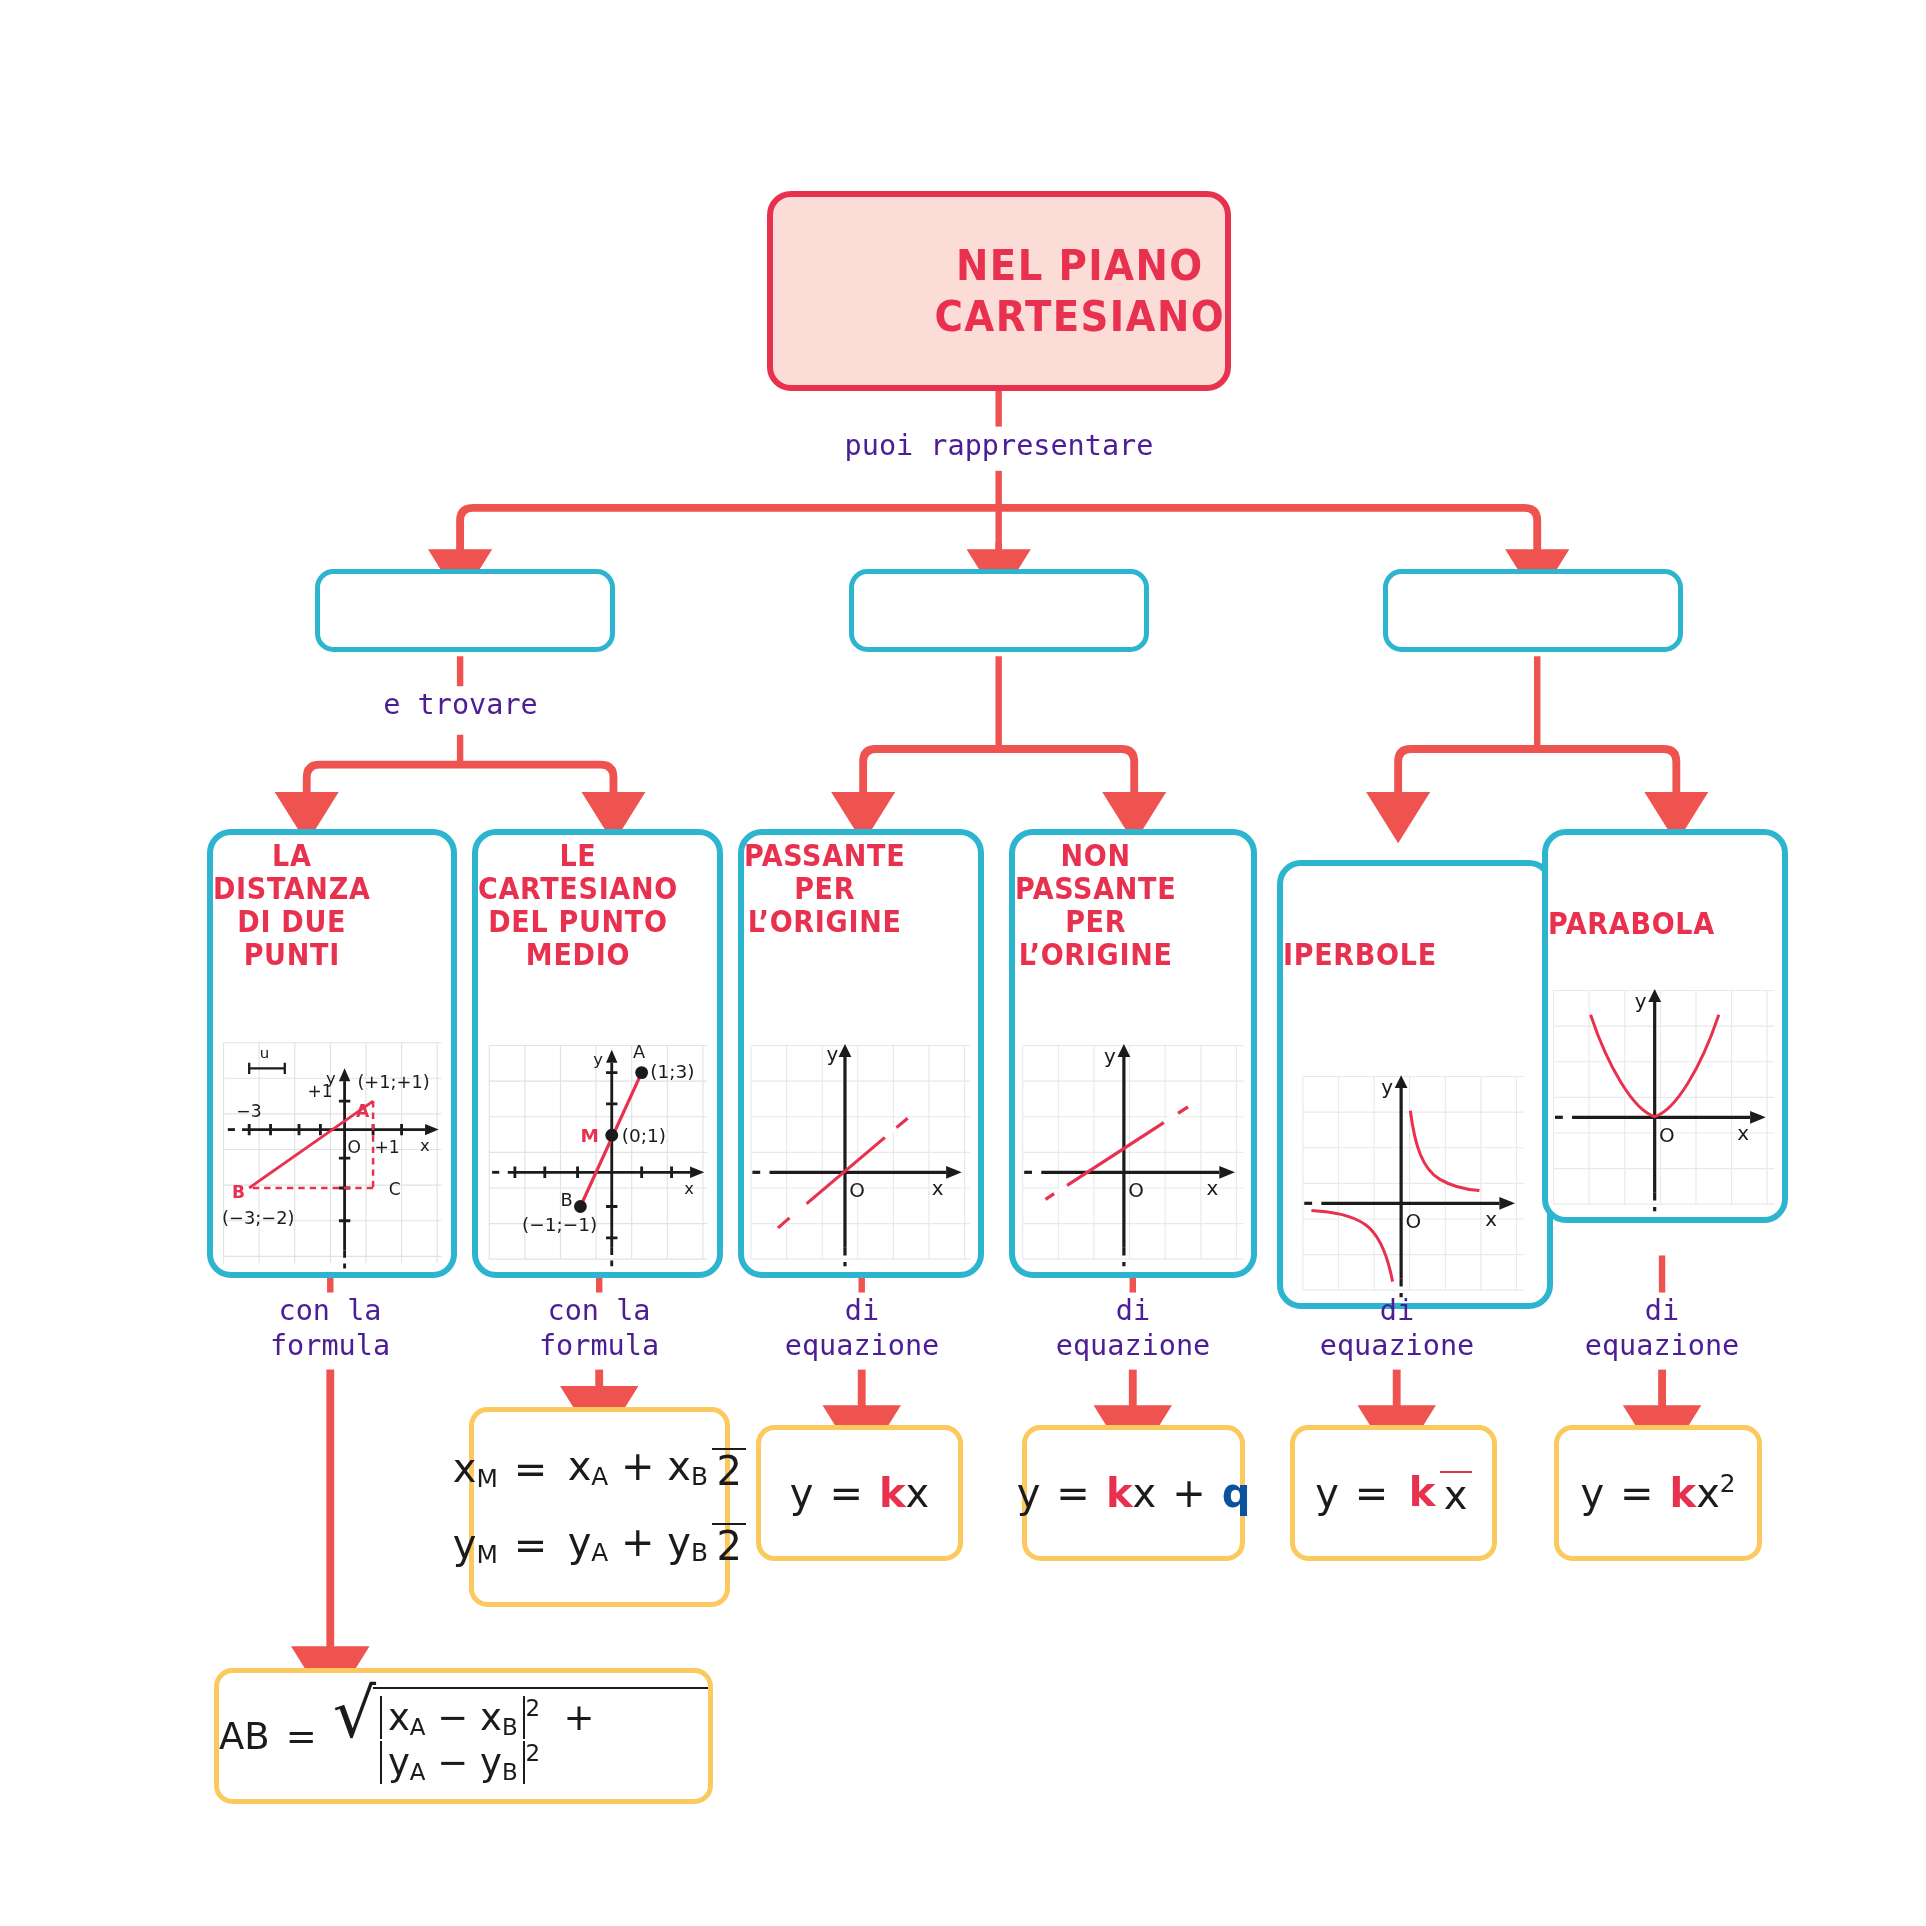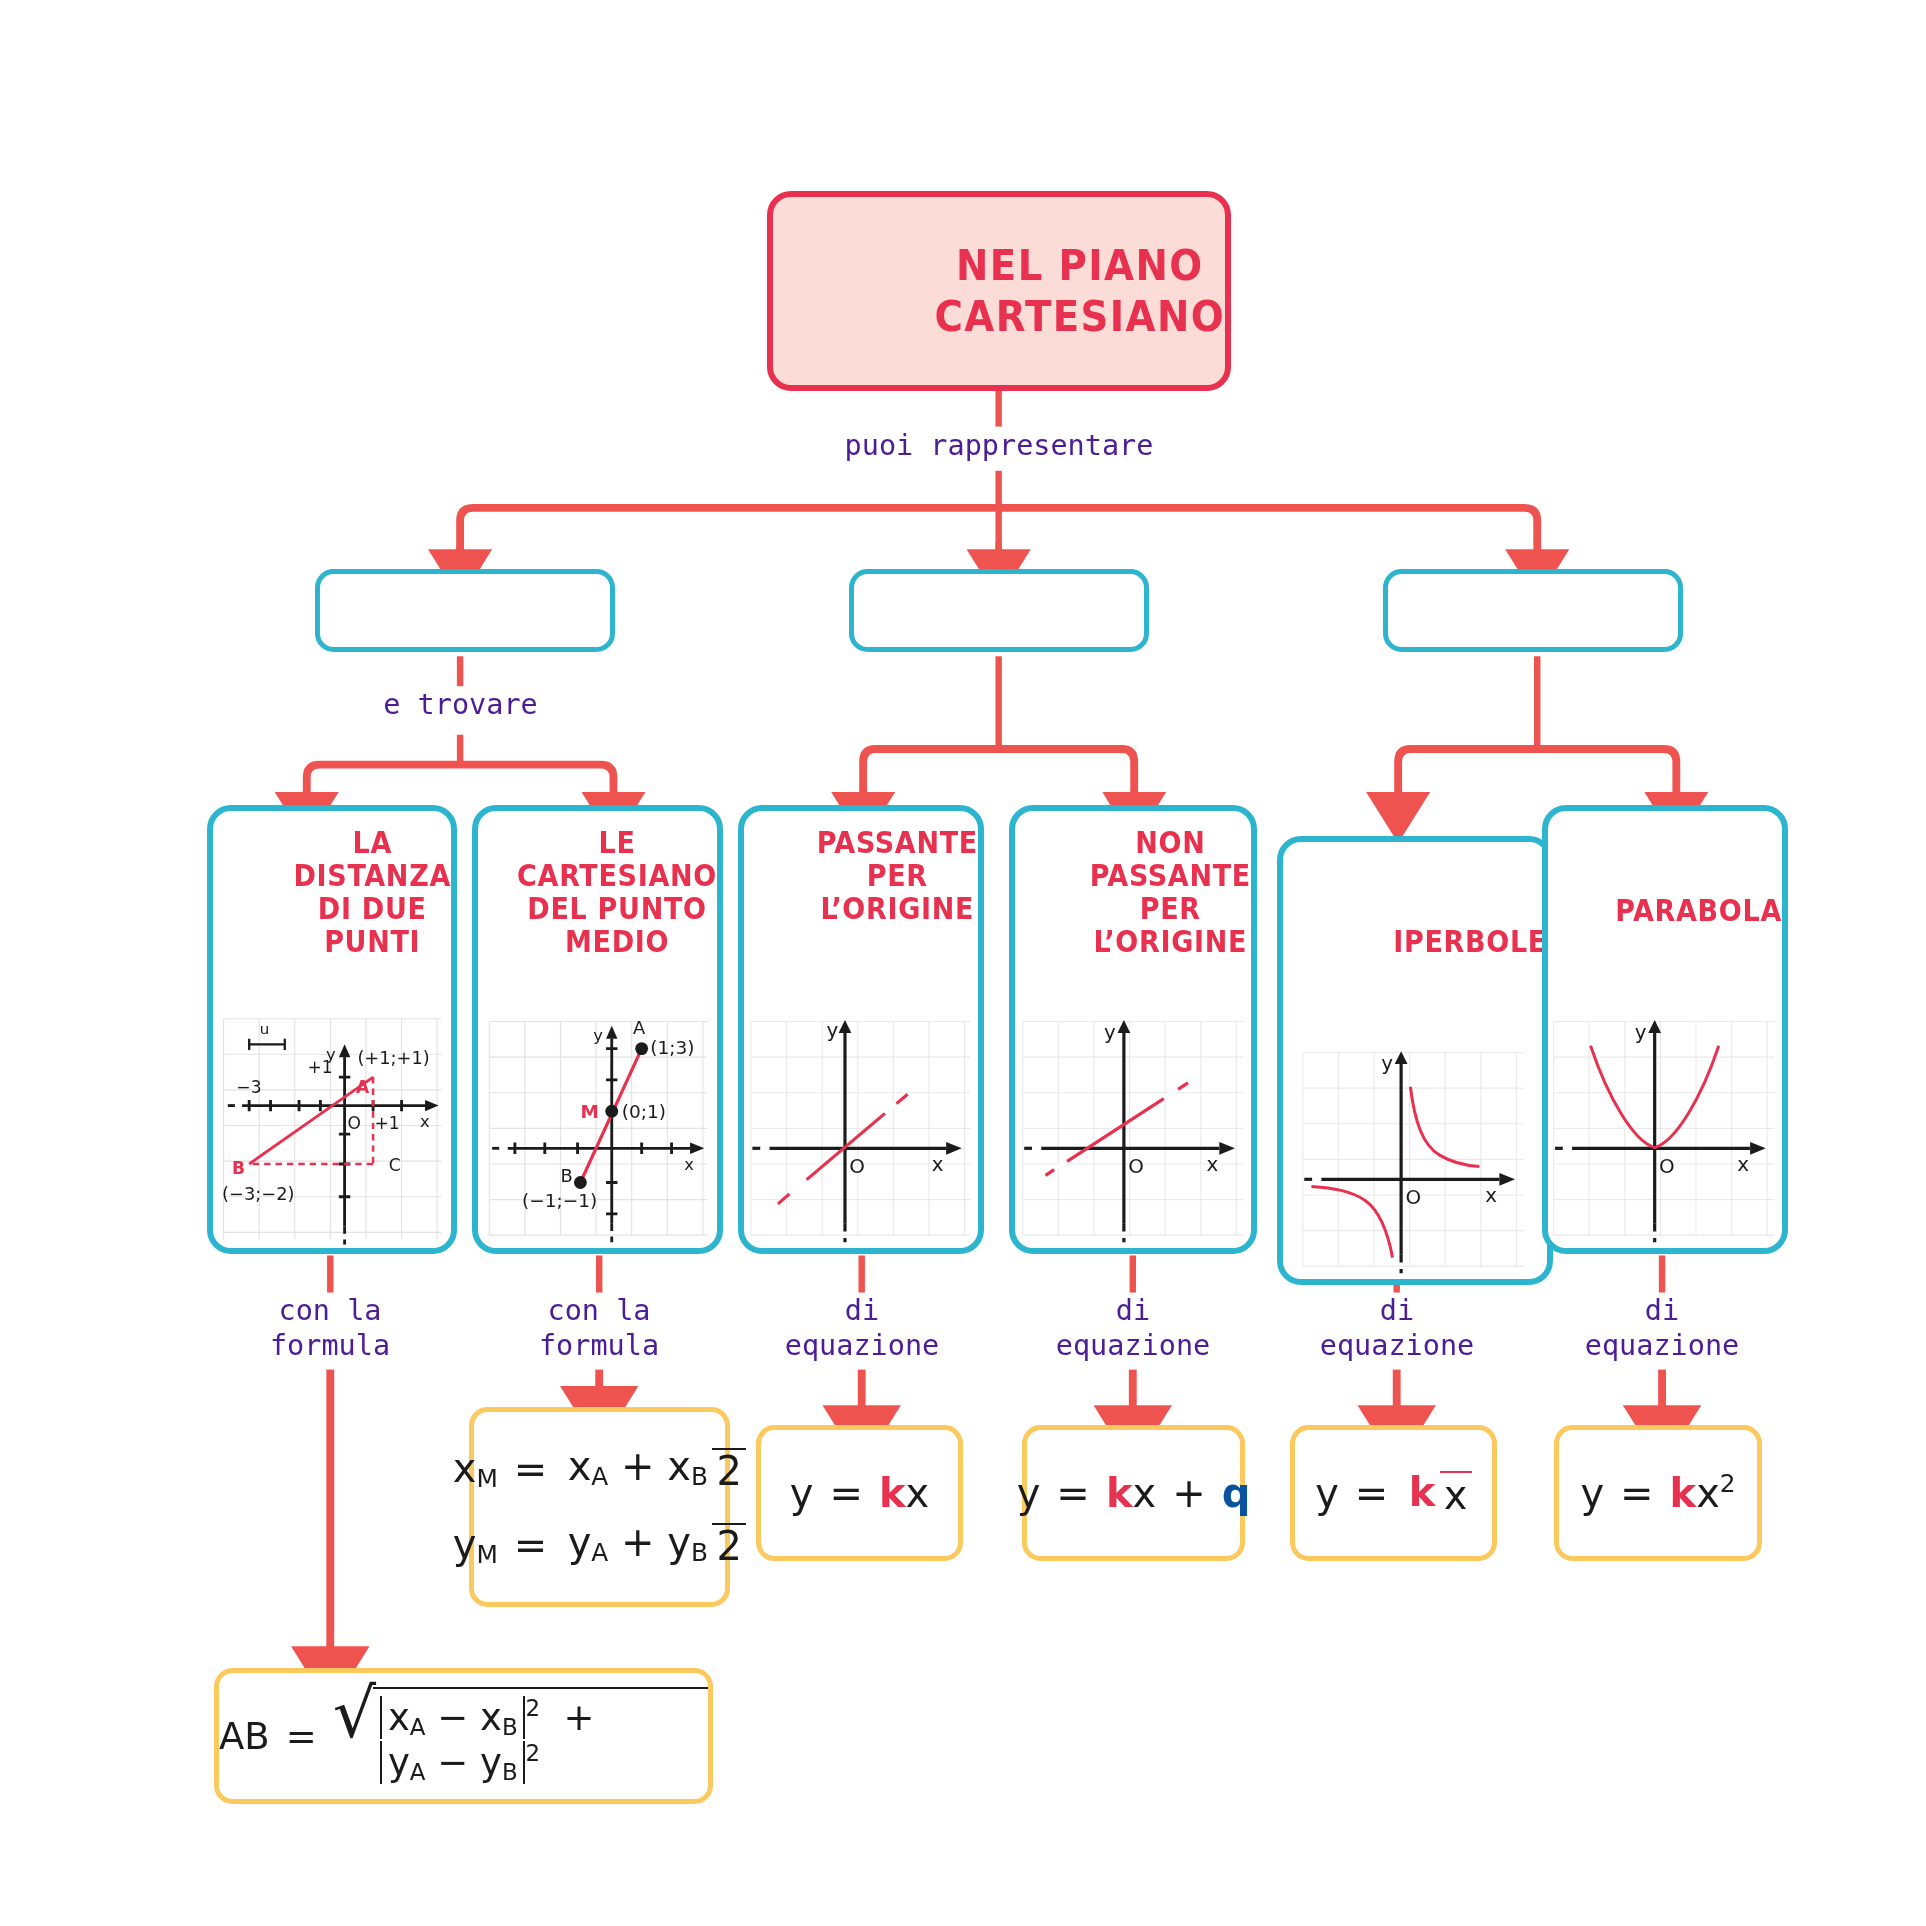--- a/index.html
+++ b/index.html
@@ -30,22 +30,23 @@
     white-space:pre-line;
   }
 
   
   .teal-empty{
     border:5.7px solid #2DB5CF;border-radius:18.5px;background:#fff;
     height:83px;
   }
   .teal-card{
     border:6.4px solid #2DB5CF;border-radius:24px;background:#fff;
-    display:flex;flex-direction:column;align-items:flex-end;
-    padding-top:15px;
+    display:flex;flex-direction:column;align-items:flex-start;
+    padding-top:4px;
+    margin-top:24px;
   }
   .card-title{
     color:#E8304F;font-family:"DejaVu Sans Condensed","Liberation Sans",sans-serif;
     font-weight:700;font-size:30px;line-height:1.10;text-align:center;
     letter-spacing:0.7px;white-space:pre-line;
   }
   .card-graph{flex:1;width:100%;display:flex;align-items:flex-end;justify-content:center;}
 
   
   .orange-box{
@@ -306,21 +307,21 @@
         <polygon points="133,28 142,10 151,28" fill="#1b1b1b"></polygon>
         <text x="114" y="36" font-size="28" fill="#1b1b1b" font-family="'DejaVu Sans',sans-serif">y</text>
         <text x="148" y="224" font-size="28" fill="#1b1b1b" font-family="'DejaVu Sans',sans-serif">O</text>
         <text x="260" y="222" font-size="28" fill="#1b1b1b" font-family="'DejaVu Sans',sans-serif">x</text>
         <path d="M155,60 C161,108 172,142 196,156 C216,168 236,171 252,172" stroke="#E8304F" stroke-width="4.2" fill="none"></path>
         <path d="M16,200 C46,202 72,206 92,220 C114,236 124,268 130,300" stroke="#E8304F" stroke-width="4.2" fill="none"></path>
       </svg>
     </div>
   </div>
 
-  <div class="abs teal-card" style="left:1542px;top:805px;width:246px;height:449px;">
+  <div class="abs teal-card" style="left:1542px;top:805px;width:246px;height:394px;">
     <div class="card-title" style="margin-top:68px;">PARABOLA</div>
     <div class="card-graph">
       <svg width="232" height="235" viewBox="0 0 325 330">
         <g stroke="#e9e9e9" stroke-width="1.6" fill="none">
           <path d="M6,12 H316 M6,62 H316 M6,112 H316 M6,162 H316 M6,212 H316 M6,262 H316 M6,312 H316"></path>
           <path d="M6,12 V312 M56,12 V312 M106,12 V312 M156,12 V312 M206,12 V312 M256,12 V312 M306,12 V312"></path>
         </g>
         <g stroke="#1b1b1b" stroke-width="4.5" fill="none">
           <path d="M32,190 H282"></path>
           <path d="M8,190 H28" stroke-dasharray="11 9"></path>

